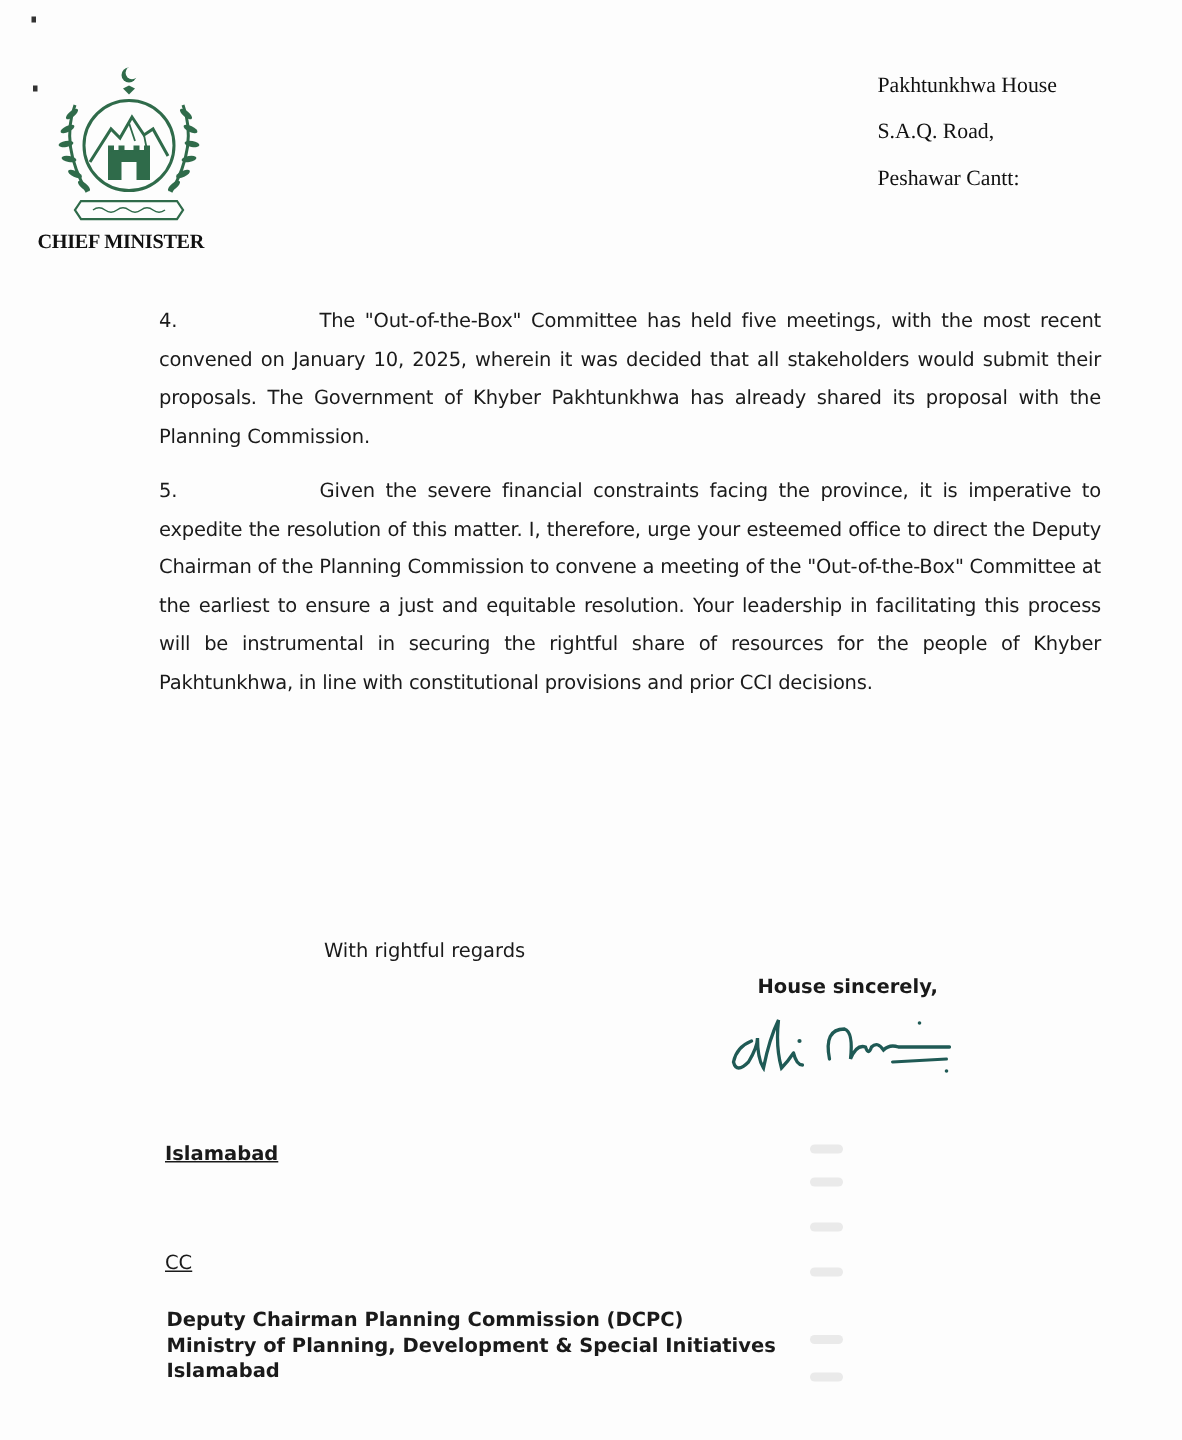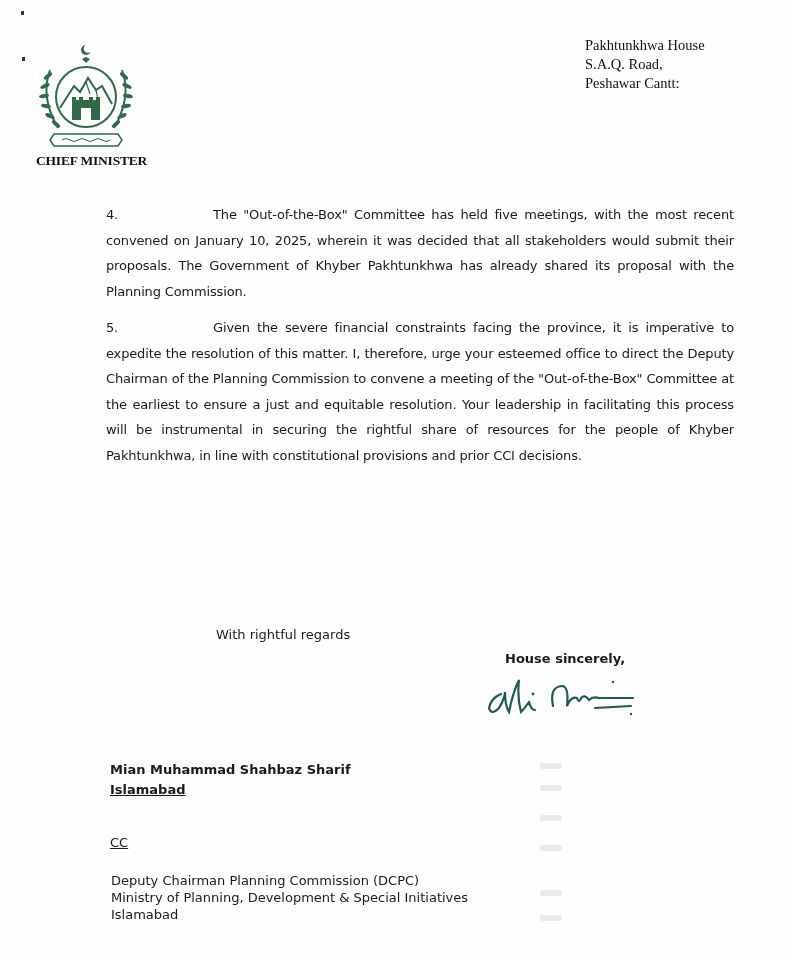--- a/index.html
+++ b/index.html
@@ -26,36 +26,36 @@
       width: 3px; height: 4px;
       background: #333;
     }
     .emblem {
       position: absolute;
       left: 36px; top: 42px;
       width: 100px; height: 106px;
     }
     .emblem-title {
       position: absolute;
-      left: 36px; top: 153px;
+      left: 25px; top: 153px;
       font-family: "Liberation Serif", serif;
       font-weight: bold;
       font-size: 13.5px;
       letter-spacing: -0.2px;
       color: #111;
     }
     .address {
       position: absolute;
       left: 585px; top: 36px;
       font-family: "Liberation Serif", serif;
       font-size: 14.5px;
       line-height: 19px;
       color: #111;
     }
-    .address div { white-space: nowrap; }
+    .address div { white-space: nowrap; margin-top: 12px; }
     .para {
       position: absolute;
       left: 106px;
       width: 628px;
       font-size: 13px;
       line-height: 25.5px;
       text-align: justify;
       color: #1a1a1a;
       letter-spacing: -0.15px;
     }
@@ -102,21 +102,21 @@
       left: 110px; top: 835px;
       font-size: 13px;
       font-weight: normal;
       text-decoration: underline;
       color: #1a1a1a;
     }
     .cc-recipient {
       position: absolute;
       left: 111px; top: 872px;
       font-size: 13px;
-      font-weight: normal;
+      font-weight: bold;
       line-height: 17px;
       color: #1a1a1a;
     }
     .ghost {
       position: absolute;
       left: 540px;
       width: 22px;
       height: 6px;
       background: #eaeaea;
       border-radius: 3px;
@@ -195,21 +195,20 @@
   <svg class="signature" viewBox="0 0 180 50">
     <path d="M18 22 Q8 26 6 36 Q8 44 16 36 Q22 26 22 20 Q22 34 26 40 Q30 20 36 8 Q34 26 38 40 Q42 36 46 30 M46 30 Q48 38 52 38" fill="none" stroke="#1f5a55" stroke-width="2.2" stroke-linecap="round"></path>
     <circle cx="50" cy="22" r="1.4" fill="#1f5a55"></circle>
     <path d="M70 34 Q66 14 80 14 Q86 16 84 34 Q88 24 94 26 Q96 32 98 26 Q102 22 106 28 Q110 24 116 26 L150 26" fill="none" stroke="#1f5a55" stroke-width="2.2" stroke-linecap="round"></path>
     <path d="M112 36 L148 34" fill="none" stroke="#1f5a55" stroke-width="2" stroke-linecap="round"></path>
     <circle cx="130" cy="10" r="1.2" fill="#1f5a55"></circle>
     <circle cx="148" cy="42" r="1.2" fill="#1f5a55"></circle>
   </svg>
 
   <div class="addressee">
-    <div>Mian Muhammad Shahbaz Sharif</div>
     <div class="underline">Islamabad</div>
   </div>
 
   <div class="cc">CC</div>
   <div class="cc-recipient">
     <div>Deputy Chairman Planning Commission (DCPC)</div>
     <div>Ministry of Planning, Development &amp; Special Initiatives</div>
     <div>Islamabad</div>
   </div>
 

